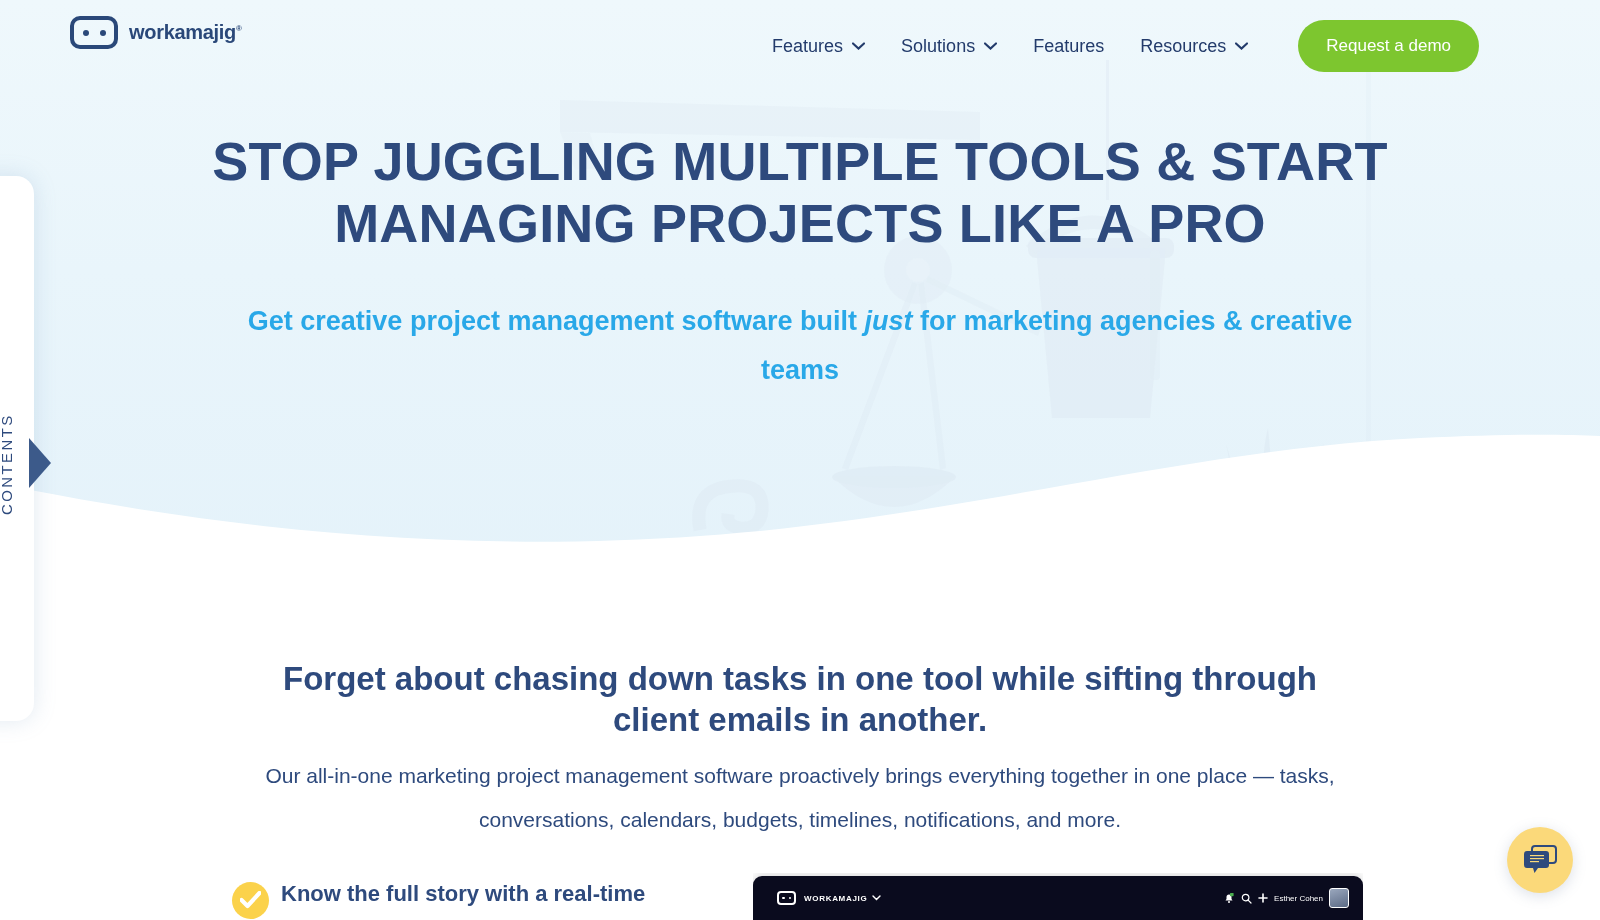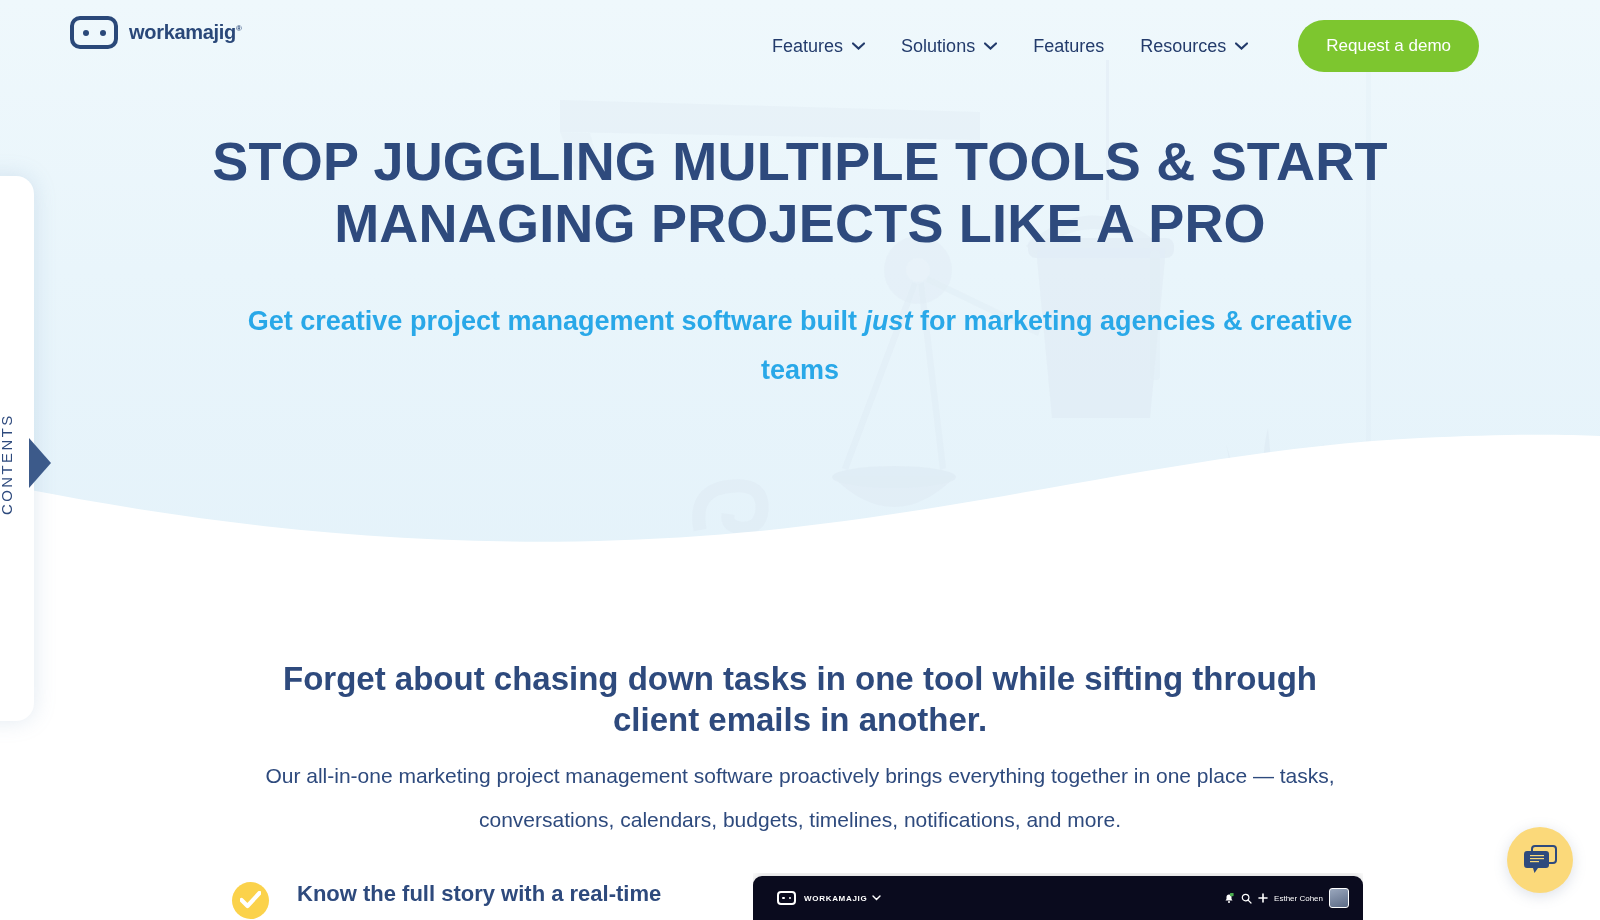--- a/index.html
+++ b/index.html
@@ -113,21 +113,21 @@
   }
   .para{
     position:absolute; top:154px; left:50%; transform:translateX(-50%);
     width:1160px; text-align:center;
     font-size:21px; line-height:44px; color:#2e4a7d; font-weight:400;
     font-family:"Liberation Sans", sans-serif;
   }
 
   
   .bullet{
-    position:absolute; left:232px; top:879px; display:flex; gap:28px;
+    position:absolute; left:232px; top:879px; display:flex; gap:12px;
     z-index:12; width:430px;
   }
   .check-circle{
     width:37px; height:37px; border-radius:50%; background:#fbd24b;
     flex:0 0 37px; position:relative; margin-top:3px;
   }
   .check-circle svg{ position:absolute; left:8px; top:9px; }
   .bullet-text{
     font-size:22px; line-height:30px; color:#2e4a7d; font-weight:700;
     font-family:"Liberation Sans", sans-serif;

